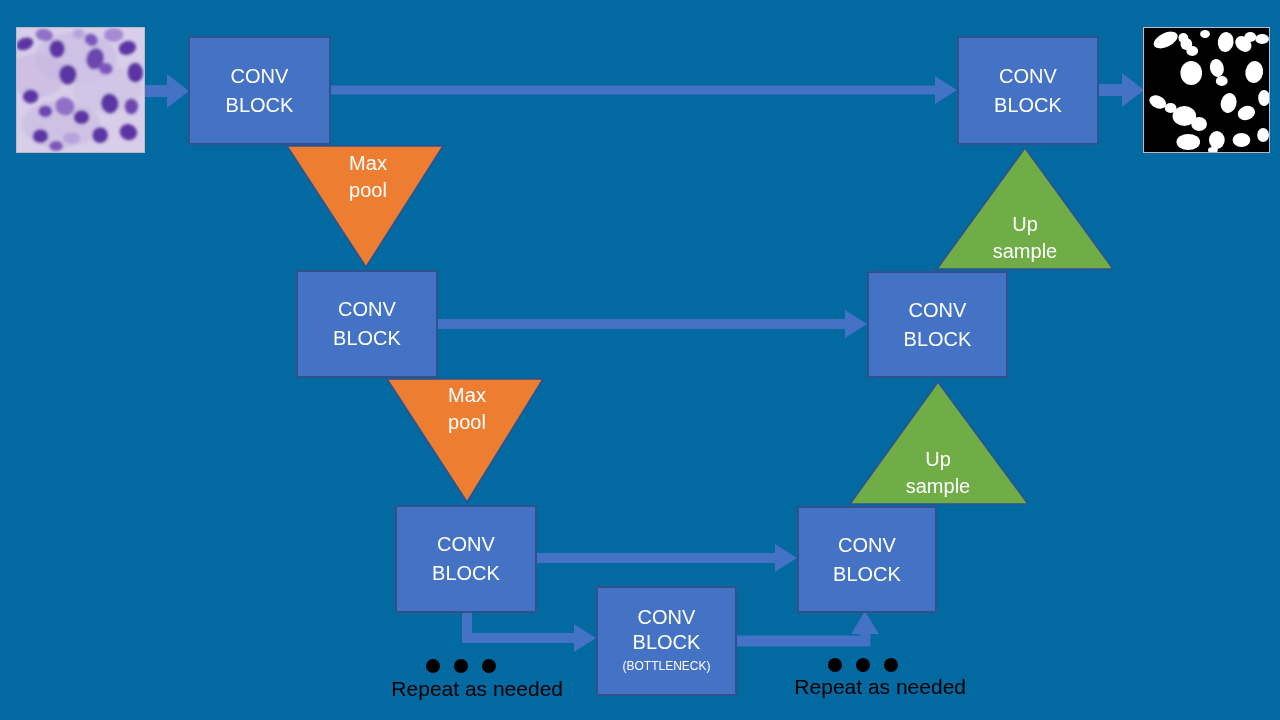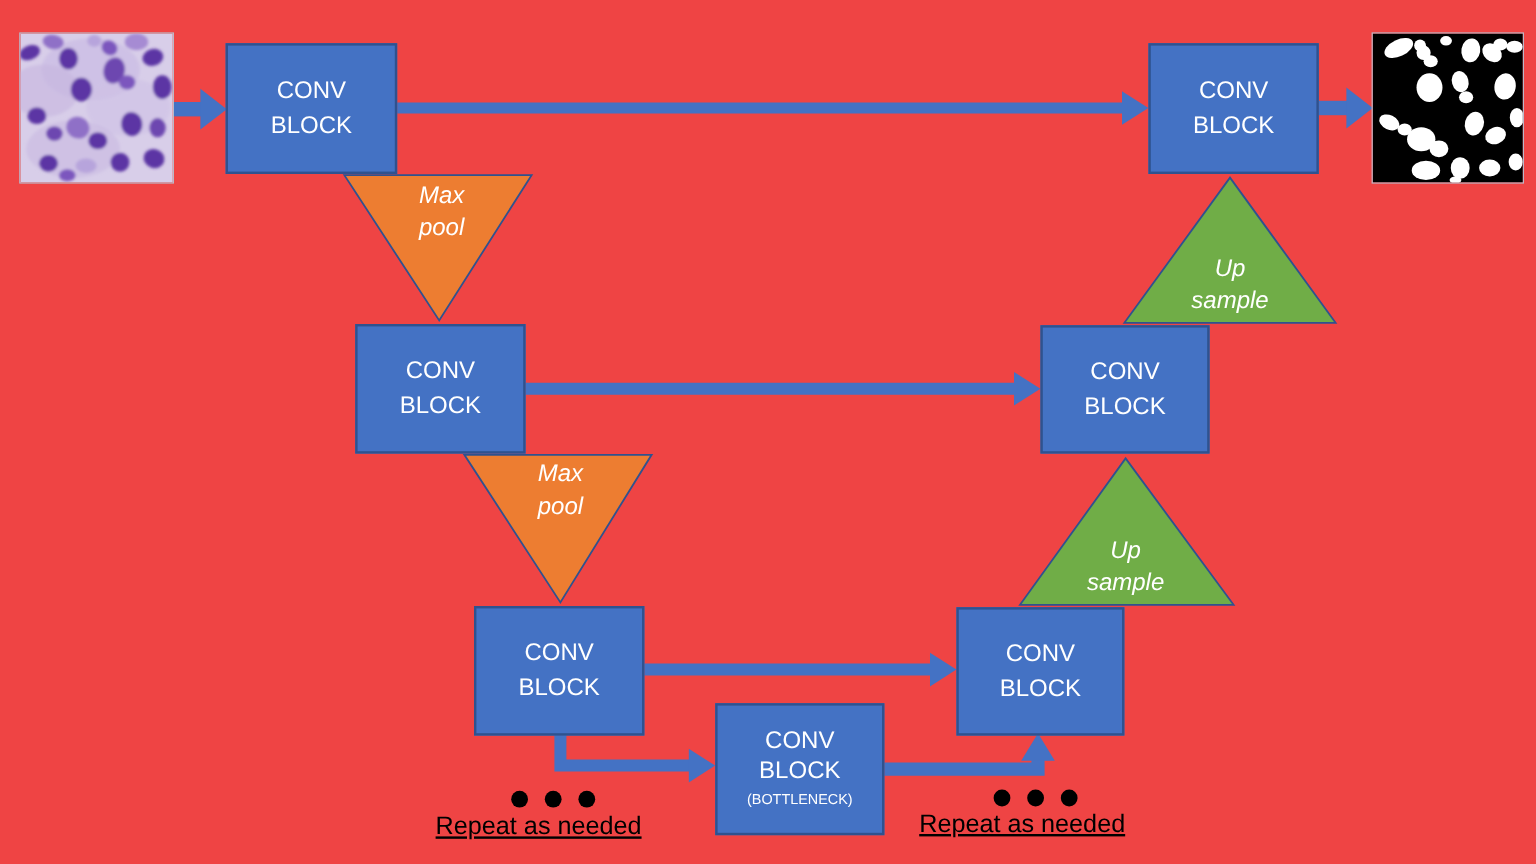--- a/index.html
+++ b/index.html
@@ -1,31 +1,31 @@
 <!DOCTYPE html>
 <html><head>
 <meta charset="utf-8">
 <style>
   html,body{margin:0;padding:0;background:#ffffff;}
   .stage{
-    position:relative;width:1280px;height:720px;background:#ef4444;
+    position:relative;width:1280px;height:720px;background:#0369a1;
     font-family:"Liberation Sans",sans-serif;overflow:hidden;
   }
   .layer{position:absolute;left:0;top:0;width:1280px;height:720px;}
   .block{
     position:absolute;background:#4472C4;border:2px solid #2F528F;box-sizing:border-box;
     color:#ffffff;display:flex;flex-direction:column;align-items:center;justify-content:center;
     text-align:center;font-size:20px;line-height:29px;
   }
   .block .small{font-size:12px;line-height:23px;}
   .tri-label{
     position:absolute;color:#ffffff;font-size:20px;line-height:27px;
-    text-align:center;display:flex;flex-direction:column;pointer-events:none;font-style:italic;
+    text-align:center;display:flex;flex-direction:column;pointer-events:none;
   }
-  .note{position:absolute;color:#000000;font-size:21px;text-align:left;white-space:nowrap;text-decoration:underline;}
+  .note{position:absolute;color:#000000;font-size:21px;text-align:right;white-space:nowrap;}
   .dots{position:absolute;display:flex;gap:14px;}
   .dot{width:14px;height:14px;border-radius:50%;background:#000000;}
   .img-frame{position:absolute;border:1px solid #b9b9c9;box-sizing:border-box;}
   .img-frame svg{display:block;width:100%;height:100%;}
 </style>
 </head>
 <body>
 
 <div class="stage">
 

